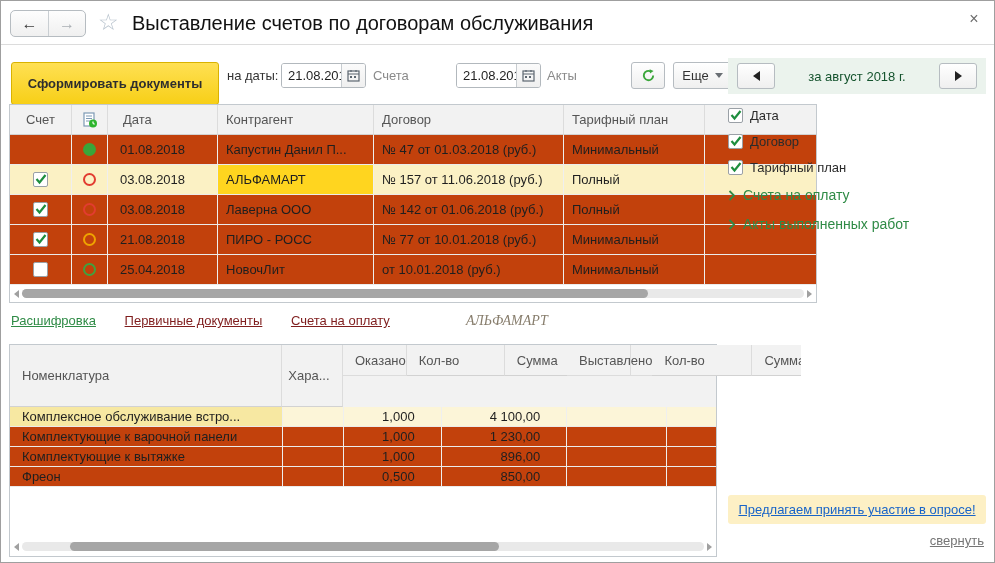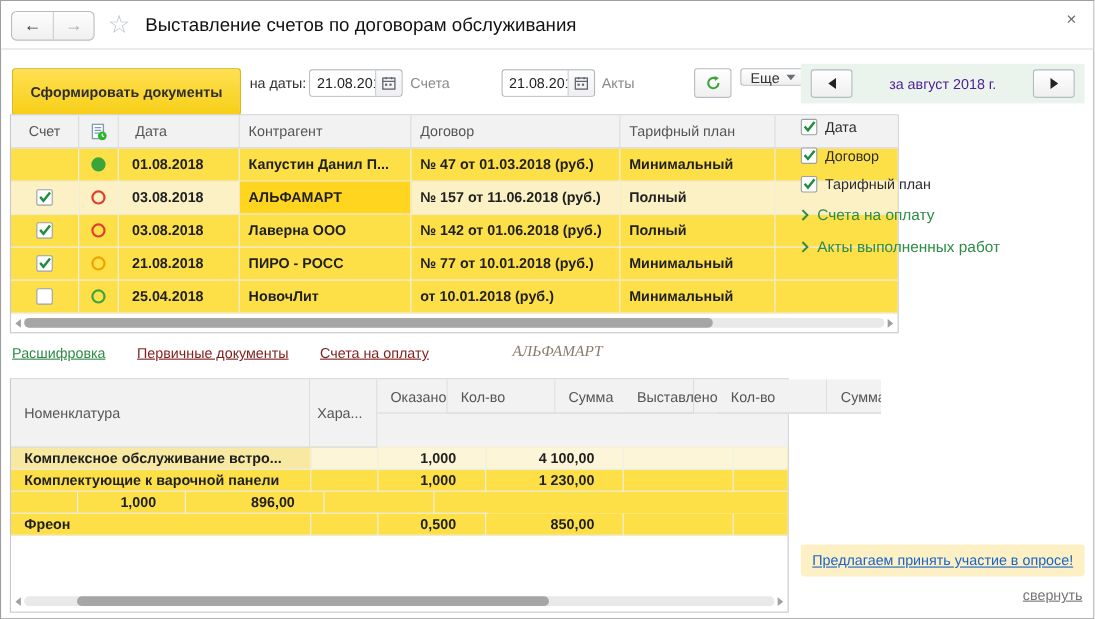--- a/index.html
+++ b/index.html
@@ -6,47 +6,47 @@
   html,body { width:995px; height:563px; }
   body { font-family:"Liberation Sans", sans-serif; font-size:13px; color:#1f1f1f; background:#fff; }
   .window { position:relative; width:995px; height:563px; background:#fff; border:1px solid #9f9f9f; overflow:hidden; }
 
   
   .titlebar { position:absolute; left:0; top:0; width:100%; height:44px; border-bottom:1px solid #dcdcdc; background:#fff; }
   .navgroup { position:absolute; left:9px; top:9px; display:flex; border:1px solid #b6bcc1; border-radius:5px; overflow:hidden; background:linear-gradient(#fdfdfd,#f0f0f0); }
   .navbtn { width:37px; height:25px; display:flex; align-items:center; justify-content:center; font-size:16px; color:#3c3c3c; cursor:pointer; }
   .navbtn + .navbtn { border-left:1px solid #c9ced2; color:#a9aeb3; }
   .star { position:absolute; left:97px; top:8px; font-size:23px; color:#b9c4ce; line-height:26px; }
-  .apptitle { position:absolute; left:131px; top:0; height:44px; line-height:44px; font-size:17px; color:#111; white-space:nowrap; }
+  .apptitle { position:absolute; left:131px; top:0; height:44px; line-height:44px; font-size:20px; color:#111; white-space:nowrap; }
   .closebtn { position:absolute; right:10px; top:8px; width:20px; height:20px; font-size:16px; color:#6d6d6d; text-align:center; line-height:20px; cursor:pointer; }
 
   
   .btn { border:1px solid #b6bcc1; border-radius:3px; background:linear-gradient(#ffffff,#efefef); display:inline-flex; align-items:center; justify-content:center; cursor:pointer; }
   .gen-btn { position:absolute; left:10px; top:61px; width:208px; height:43px; background:linear-gradient(#ffe053,#f7cf17); border:1px solid #d9b200; border-radius:3px; font-weight:bold; color:#2e2e2e; display:flex; align-items:center; justify-content:center; cursor:pointer; }
   .lbl { position:absolute; top:61px; height:27px; line-height:27px; color:#333; }
   .lbl.gray { color:#8a8a8a; }
   .datefield { position:absolute; top:62px; height:25px; display:flex; border:1px solid #b2b8bd; border-radius:3px; background:#fff; overflow:hidden; }
   .datefield input { border:0; outline:0; width:59px; padding:0 0 0 6px; font:13px "Liberation Sans",sans-serif; color:#1f1f1f; }
   .calbtn { width:24px; border-left:1px solid #c7ccd0; background:linear-gradient(#fbfbfb,#efefef); display:flex; align-items:center; justify-content:center; cursor:pointer; }
   .refresh-btn { position:absolute; left:630px; top:61px; width:34px; height:27px; }
-  .more-btn { position:absolute; left:672px; top:61px; width:59px; height:16px; color:#333; gap:6px; }
+  .more-btn { position:absolute; left:672px; top:61px; width:59px; height:27px; color:#333; gap:6px; }
   .caret { width:0; height:0; border-left:4px solid transparent; border-right:4px solid transparent; border-top:5px solid #6a6f74; }
 
   
   .periodbar { position:absolute; left:727px; top:57px; width:258px; height:36px; background:#ebf3ed; display:flex; align-items:center; justify-content:space-between; padding:0 9px; }
   .pbtn { width:38px; height:26px; }
   .tri-l { width:0; height:0; border-top:5px solid transparent; border-bottom:5px solid transparent; border-right:7px solid #222; }
   .tri-r { width:0; height:0; border-top:5px solid transparent; border-bottom:5px solid transparent; border-left:7px solid #222; }
-  .period-label { color:#4c1d95; }
+  .period-label { color:#14532d; }
 
   
   .gridtable { position:absolute; background:#fff; border:1px solid #c3c9ce; }
   .hrow { display:flex; background:#f2f2f2; color:#555; }
   .hcell { border-right:1px solid #dcdcdc; border-bottom:1px solid #d2d2d2; display:flex; align-items:center; padding-left:8px; overflow:hidden; white-space:nowrap; }
-  .trow { display:flex; background:#fde047; cursor:default;font-weight:bold; }
+  .trow { display:flex; background:#c2410c; cursor:default; }
   .cell { border-right:1px solid #efefef; border-bottom:1px solid #ebebeb; display:flex; align-items:center; padding-left:8px; overflow:hidden; white-space:nowrap; }
   .trow.sel .cell { background:#fbf1c4; }
   .trow.sel .cell.cur { background:#ffd51f; }
 
   
   .t1 { left:8px; top:103px; width:808px; height:199px; }
   .t1 .hrow, .t1 .trow { height:30px; }
   .c-check { width:62px; justify-content:center; padding-left:0; }
   .c-status { width:36px; justify-content:center; padding-left:0; }
   .c-date { width:110px; padding-left:12px; }
@@ -318,20 +318,21 @@
         </div>
         <div class="trow">
           <div class="cell d-nom" style="padding-left:12px;">Комплектующие к варочной панели</div>
           <div class="cell d-char"></div>
           <div class="cell d-qty1 num">1,000</div>
           <div class="cell d-sum1 num">1 230,00</div>
           <div class="cell d-qty2 num"></div>
           <div class="cell d-sum2 num"></div>
         </div>
         <div class="trow">
+          <div class="cell d-nom" style="padding-left:12px;">Комплектующие к вытяжке</div>
           <div class="cell d-char"></div>
           <div class="cell d-qty1 num">1,000</div>
           <div class="cell d-sum1 num">896,00</div>
           <div class="cell d-qty2 num"></div>
           <div class="cell d-sum2 num"></div>
         </div>
         <div class="trow">
           <div class="cell d-nom" style="padding-left:12px;">Фреон</div>
           <div class="cell d-char"></div>
           <div class="cell d-qty1 num">0,500</div>

